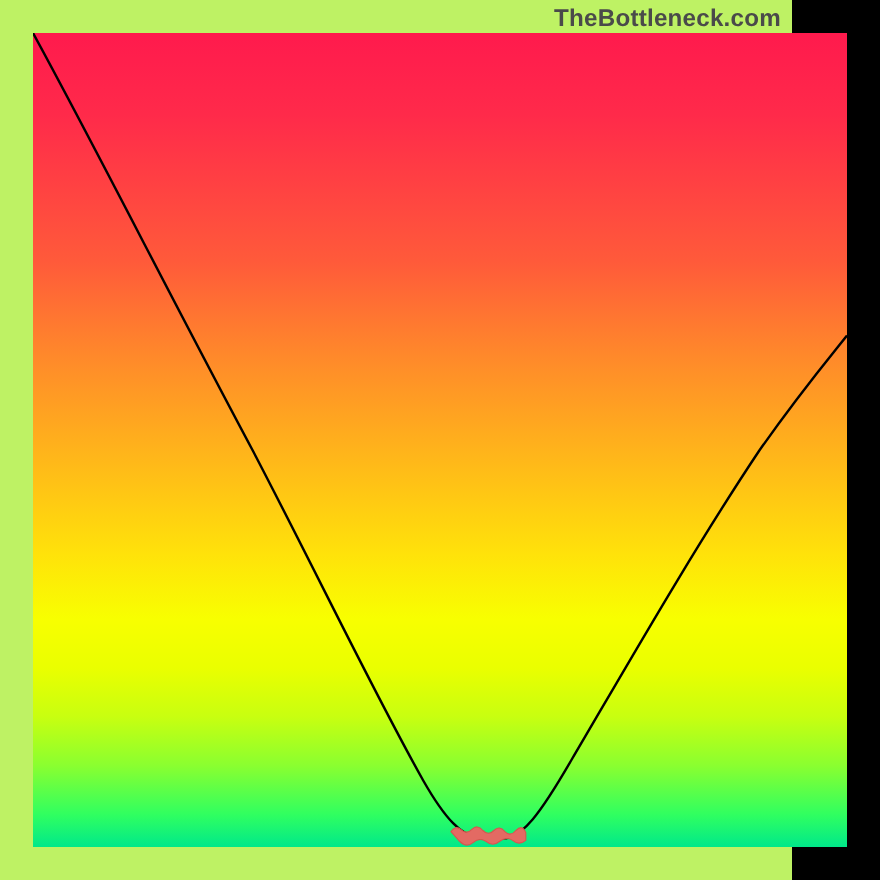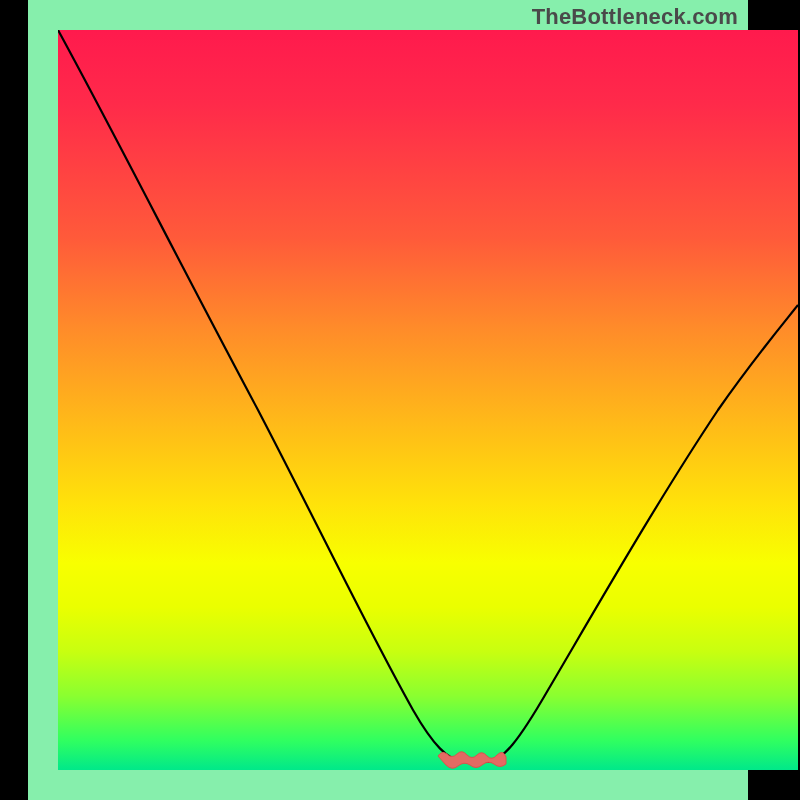--- a/index.html
+++ b/index.html
@@ -10,22 +10,21 @@
     background: #000;
     overflow: hidden;
     font-family: Arial, Helvetica, sans-serif;
   }
   .frame {
     position: absolute;
     left: 0;
     top: 0;
     width: 720px;
     height: 800px;
-    background: #86efac;
-    margin-left: 28px;
+    background: #bef264;
   }
   .plot {
     position: absolute;
     left: 30px;
     top: 30px;
     width: 740px;
     height: 740px;
     
     background: linear-gradient(
       to bottom,

